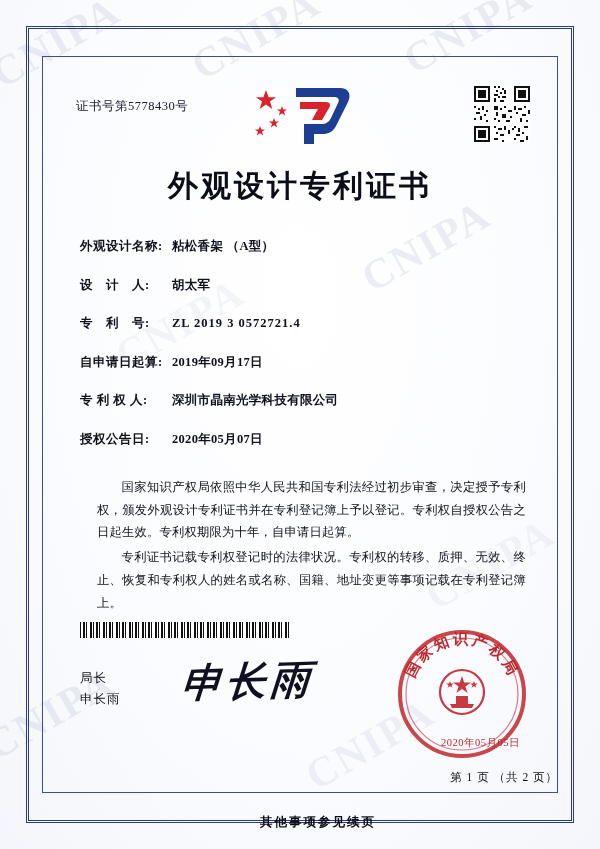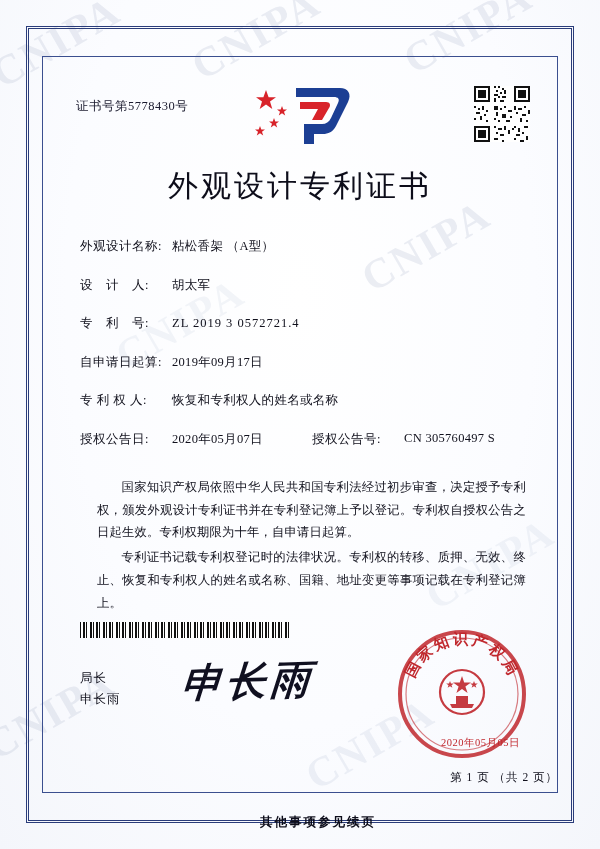--- a/index.html
+++ b/index.html
@@ -107,31 +107,32 @@
     height: 56px;
   }
 
   .title {
     position: absolute;
     left: 0;
     right: 0;
     top: 110px;
     text-align: center;
     font-size: 30px;
-    font-weight: normal;
+    font-weight: bold;
     letter-spacing: 3px;
     color: #0d0d1a;
     font-family: "Liberation Serif", "DejaVu Serif", serif;
   }
 
   .fields {
     position: absolute;
     left: 38px;
     right: 30px;
     top: 182px;
+    font-weight: bold;
   }
   .field {
     display: flex;
     align-items: baseline;
     margin-bottom: 21.5px;
     font-size: 12.5px;
     color: #10101c;
   }
   .f-label {
     width: 92px;
@@ -377,33 +378,29 @@
         <div class="f-value mono-ish">ZL 2019 3 0572721.4</div>
       </div>
 
       <div class="field">
         <div class="f-label">自申请日起算:</div>
         <div class="f-value">2019年09月17日</div>
       </div>
 
       <div class="field">
         <div class="f-label">专 利 权 人:</div>
-        <div class="f-value">恢复和专利权人的姓名或名称</div>
+        <div class="f-value">深圳市晶南光学科技有限公司</div>
       </div>
 
 
       <div class="field">
         <div class="inline-pair">
           <div class="inline-left">
             <div class="f-label">授权公告日:</div>
             <div class="f-value">2020年05月07日</div>
-          </div>
-          <div class="inline-right">
-            <div class="f-label">授权公告号:</div>
-            <div class="f-value">CN 305760497 S</div>
           </div>
         </div>
       </div>
 
     </div>
 
     <div class="para">
       <p>国家知识产权局依照中华人民共和国专利法经过初步审查，决定授予专利权，颁发外观设计专利证书并在专利登记簿上予以登记。专利权自授权公告之日起生效。专利权期限为十年，自申请日起算。</p>
       <p>专利证书记载专利权登记时的法律状况。专利权的转移、质押、无效、终止、恢复和专利权人的姓名或名称、国籍、地址变更等事项记载在专利登记簿上。</p>
     </div>

